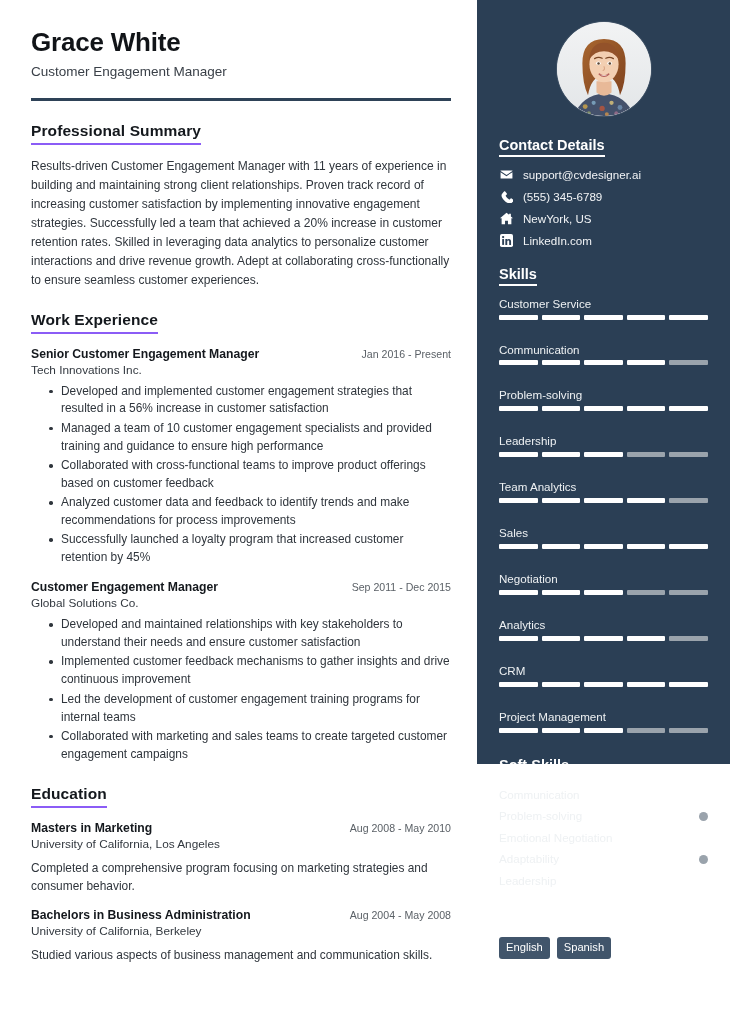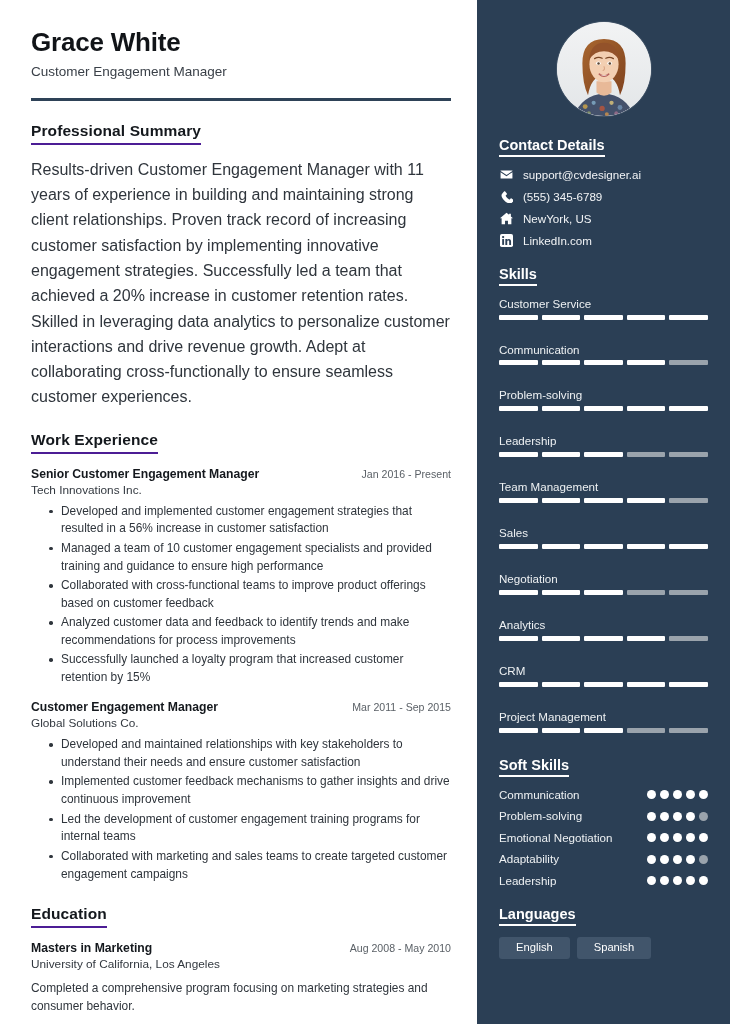--- a/index.html
+++ b/index.html
@@ -25,26 +25,26 @@
     font-size: 13.5px; color: #3a4048; margin-top: 5px; line-height: 1.3;
   }
   .head-rule {
     height: 2.5px; background: #2e4257; margin: 18px 0 0 0;
   }
 
   .section { margin-top: 21px; }
   .section-title {
     display: inline-block;
     font-size: 15.5px; font-weight: bold; color: #14181d;
-    padding-bottom: 3px; border-bottom: 2px solid #4c1d95;
+    padding-bottom: 3px; border-bottom: 2px solid #8b5cf6;
     letter-spacing: 0.1px;
   }
   .summary-text {
     margin-top: 12px;
-    font-size: 16px; line-height: 1.58; color: #2f353c; text-align: left;
+    font-size: 12px; line-height: 1.58; color: #2f353c; text-align: left;
   }
 
   .entry { margin-top: 13px; }
   .entry-head { display: flex; align-items: baseline; justify-content: space-between; gap: 10px; }
   .entry-title { font-size: 12.2px; font-weight: bold; color: #14181d; }
   .entry-date { font-size: 10.6px; color: #5b6167; white-space: nowrap; }
   .entry-org { font-size: 11.8px; color: #32383f; margin-top: 2px; }
   .entry-desc { font-size: 11.9px; color: #2f353c; line-height: 1.55; margin-top: 8px; }
 
   ul.bullets { margin: 6px 0 0 0; padding-left: 18px; list-style: none; }
@@ -52,21 +52,21 @@
     position: relative; font-size: 11.9px; line-height: 1.5;
     color: #2f353c; margin-bottom: 1.5px; padding-left: 12px;
   }
   ul.bullets li::before {
     content: ""; position: absolute; left: 0; top: 7px;
     width: 3.5px; height: 3.5px; border-radius: 50%; background: #2f353c;
   }
 
   
   .sidebar {
-    width: 253px; height: 1024px;
+    width: 253px; height: 764px;
     background: #2b3f55;
     padding: 22px 22px 0 22px;
     color: #ffffff;
   }
   .photo-wrap { display: flex; justify-content: center; margin-bottom: 20px; }
   .photo {
     width: 94px; height: 94px; border-radius: 50%;
     overflow: hidden; background: #e9ecee;
     box-shadow: 0 0 0 1px rgba(255,255,255,0.10);
   }
@@ -92,21 +92,21 @@
 
   .soft-row { display: flex; align-items: center; justify-content: space-between; gap: 8px; margin-bottom: 7px; }
   .soft-label { font-size: 11.6px; color: #eef1f3; line-height: 1.25; max-width: 120px; }
   .dots { display: flex; gap: 4px; flex: 0 0 auto; }
   .dot { width: 9px; height: 9px; border-radius: 50%; background: #9aa3ac; }
   .dot.on { background: #ffffff; }
 
   .lang-list { display: flex; flex-wrap: wrap; gap: 7px; }
   .lang-chip {
     background: #41556b; color: #ffffff; font-size: 11.2px;
-    padding: 4px 17px; border-radius: 3px; line-height: 1.2;
+    padding: 4px 7px; border-radius: 3px; line-height: 1.2;
   }
 </style>
 </head>
 <body>
 
 <div class="page">
 
   <div class="main">
 
     <div>
@@ -127,27 +127,27 @@
             <div class="entry-head">
               <div class="entry-title">Senior Customer Engagement Manager</div>
               <div class="entry-date">Jan 2016 - Present</div>
             </div>
             <div class="entry-org">Tech Innovations Inc.</div>
             <ul class="bullets">
               <li>Developed and implemented customer engagement strategies that resulted in a 56% increase in customer satisfaction</li>
               <li>Managed a team of 10 customer engagement specialists and provided training and guidance to ensure high performance</li>
               <li>Collaborated with cross-functional teams to improve product offerings based on customer feedback</li>
               <li>Analyzed customer data and feedback to identify trends and make recommendations for process improvements</li>
-              <li>Successfully launched a loyalty program that increased customer retention by 15%</li>
+              <li>Successfully launched a loyalty program that increased customer retention by 45%</li>
             </ul>
           </div>
           <div class="entry">
             <div class="entry-head">
               <div class="entry-title">Customer Engagement Manager</div>
-              <div class="entry-date">Mar 2011 - Sep 2015</div>
+              <div class="entry-date">Sep 2011 - Dec 2015</div>
             </div>
             <div class="entry-org">Global Solutions Co.</div>
             <ul class="bullets">
               <li>Developed and maintained relationships with key stakeholders to understand their needs and ensure customer satisfaction</li>
               <li>Implemented customer feedback mechanisms to gather insights and drive continuous improvement</li>
               <li>Led the development of customer engagement training programs for internal teams</li>
               <li>Collaborated with marketing and sales teams to create targeted customer engagement campaigns</li>
             </ul>
           </div>
         </div>
@@ -156,20 +156,28 @@
     <div class="section">
       <div class="section-title">Education</div>
       <div id="education-list">
           <div class="entry">
             <div class="entry-head">
               <div class="entry-title">Masters in Marketing</div>
               <div class="entry-date">Aug 2008 - May 2010</div>
             </div>
             <div class="entry-org">University of California, Los Angeles</div>
             <div class="entry-desc">Completed a comprehensive program focusing on marketing strategies and consumer behavior.</div>
+          </div>
+          <div class="entry">
+            <div class="entry-head">
+              <div class="entry-title">Bachelors in Business Administration</div>
+              <div class="entry-date">Aug 2004 - May 2008</div>
+            </div>
+            <div class="entry-org">University of California, Berkeley</div>
+            <div class="entry-desc">Studied various aspects of business management and communication skills.</div>
           </div>
         </div>
     </div>
 
   </div>
 
   <div class="sidebar">
 
     <div class="photo-wrap">
       <div class="photo">
@@ -307,21 +315,21 @@
             <div class="skill-label">Leadership</div>
             <div class="skill-bar">
               <span class="seg on"></span>
               <span class="seg on"></span>
               <span class="seg on"></span>
               <span class="seg"></span>
               <span class="seg"></span>
             </div>
           </div>
           <div class="skill-item">
-            <div class="skill-label">Team Management</div>
+            <div class="skill-label">Team Analytics</div>
             <div class="skill-bar">
               <span class="seg on"></span>
               <span class="seg on"></span>
               <span class="seg on"></span>
               <span class="seg on"></span>
               <span class="seg"></span>
             </div>
           </div>
           <div class="skill-item">
             <div class="skill-label">Sales</div>

